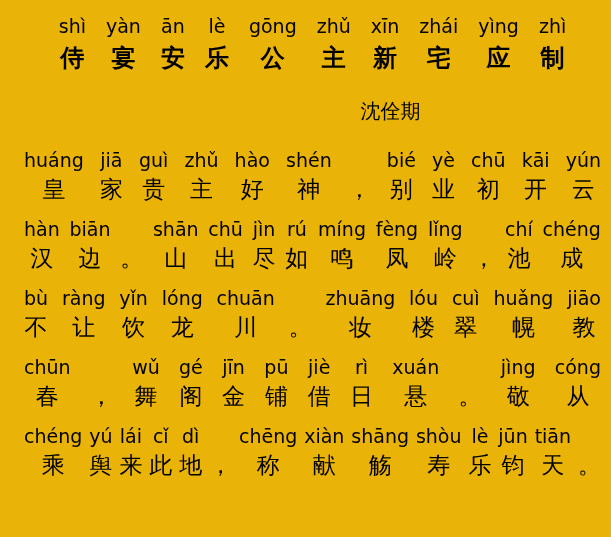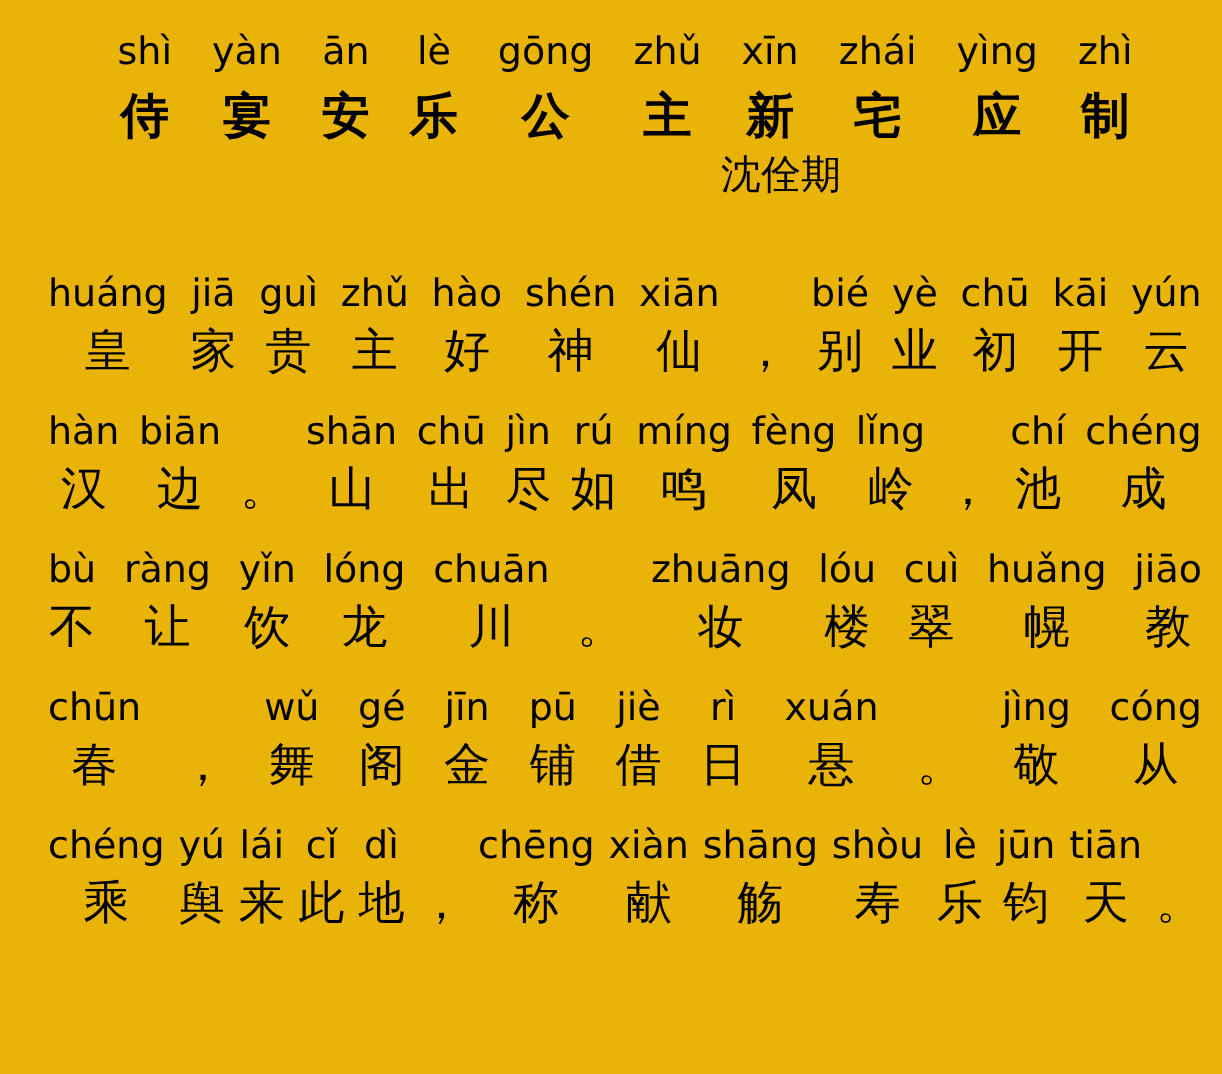--- a/index.html
+++ b/index.html
@@ -45,32 +45,33 @@
     gap: 20px;
   }
   .title-line .zi {
     font-weight: bold;
     font-size: 24px;
     line-height: 32px;
     margin-top: 4px;
   }
   
   .author-row {
+    margin-top: 24px;
     text-align: center;
     font-size: 20px;
     line-height: 26px;
   }
   .author {
     position: relative;
     left: 78px;
   }
   
   .poem-line {
     justify-content: space-between;
-    margin-top: 35px;
+    margin-top: 24px;
   }
   .poem-line + .poem-line {
     margin-top: 13px;
   }
   .cell.punct .zi {
     min-width: 14px;
   }
 </style>
 </head>
 <body>
@@ -142,24 +143,20 @@
         <span class="zi">主</span>
       </span>
       <span class="cell">
         <span class="py">hào</span>
         <span class="zi">好</span>
       </span>
       <span class="cell">
         <span class="py">shén</span>
         <span class="zi">神</span>
       </span>
-      <span class="cell">
-        <span class="py">xiān</span>
-        <span class="zi">仙</span>
-      </span>
       <span class="cell punct">
         <span class="py">&nbsp;</span>
         <span class="zi">，</span>
       </span>
       <span class="cell">
         <span class="py">bié</span>
         <span class="zi">别</span>
       </span>
       <span class="cell">
         <span class="py">yè</span>

